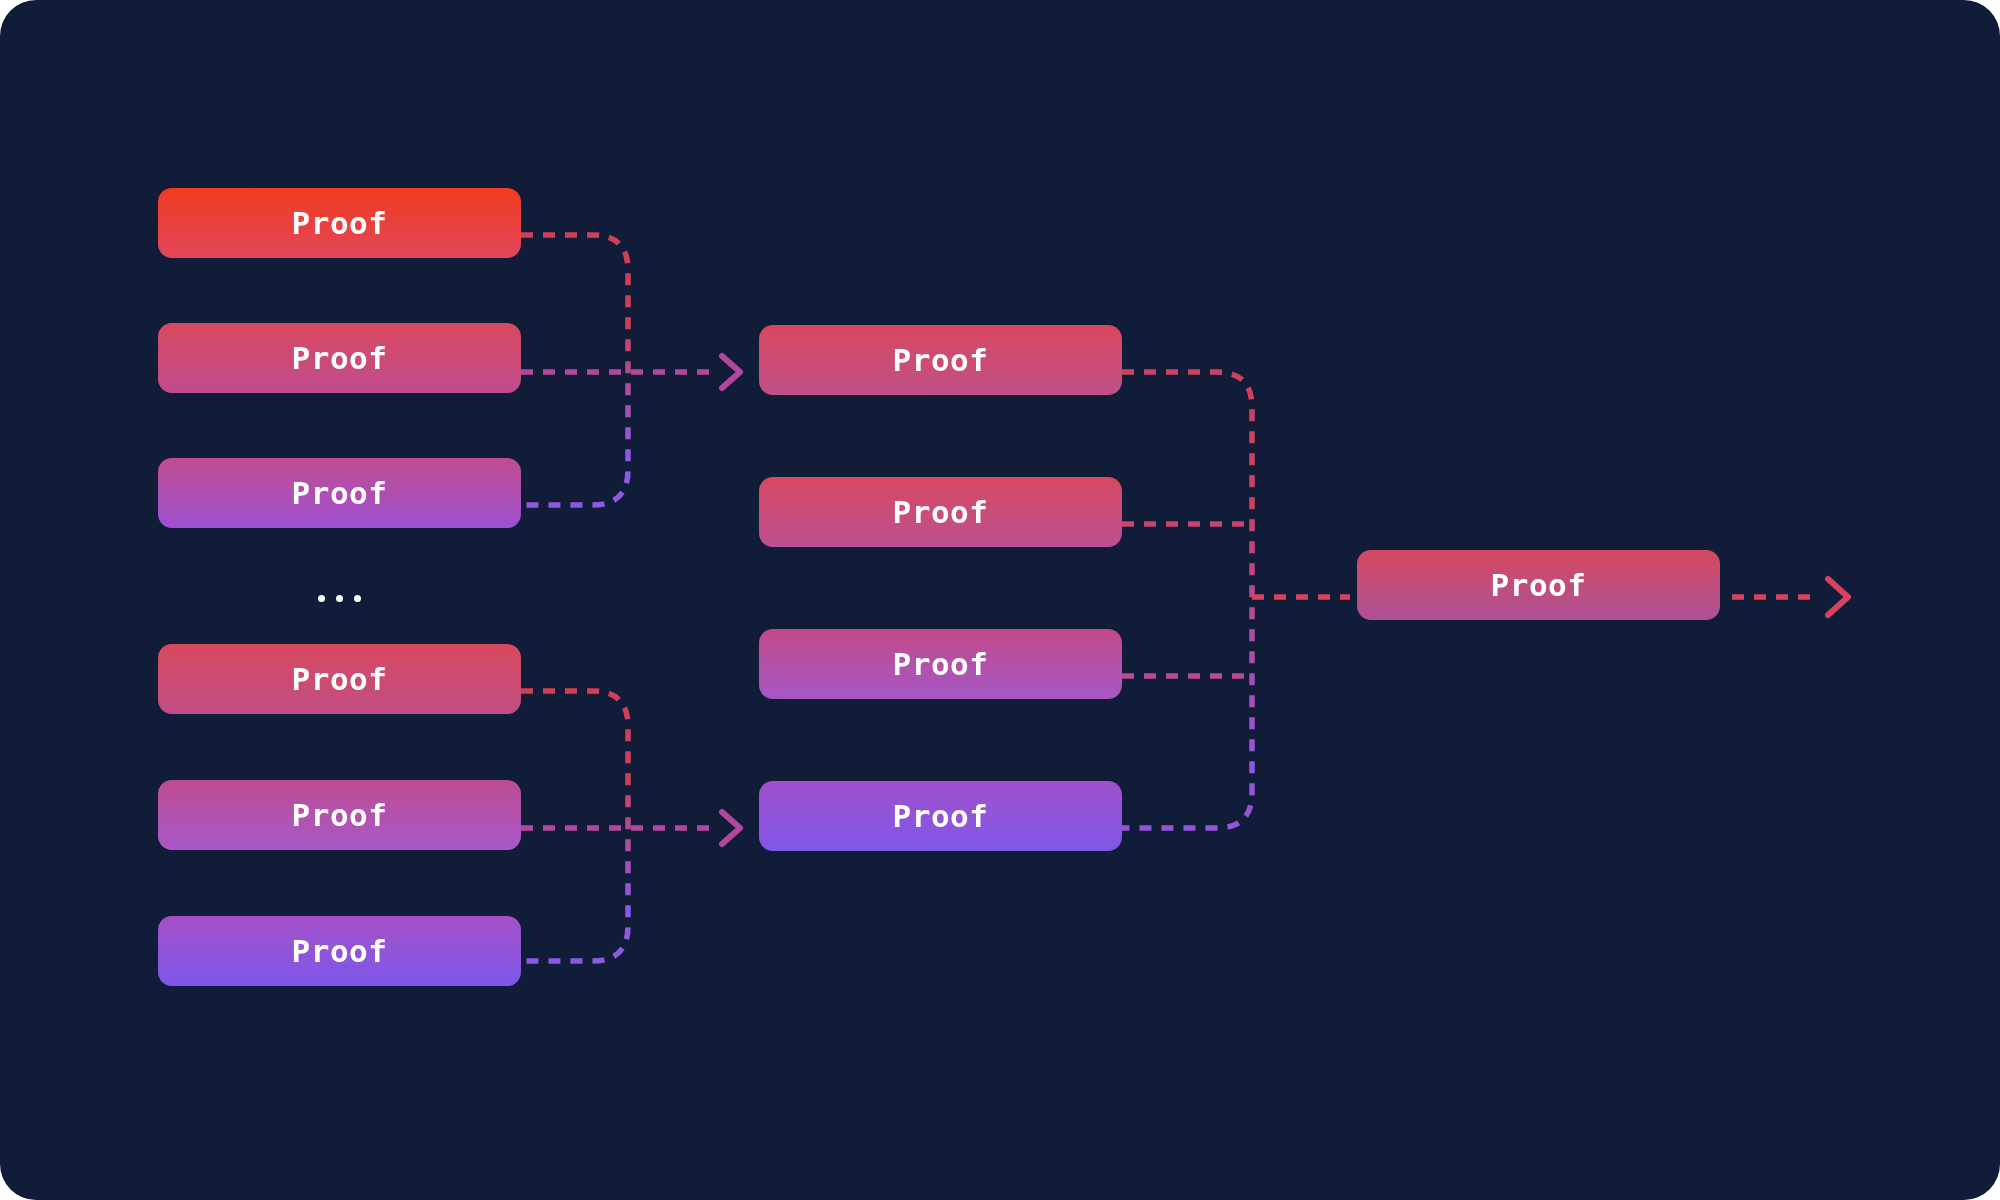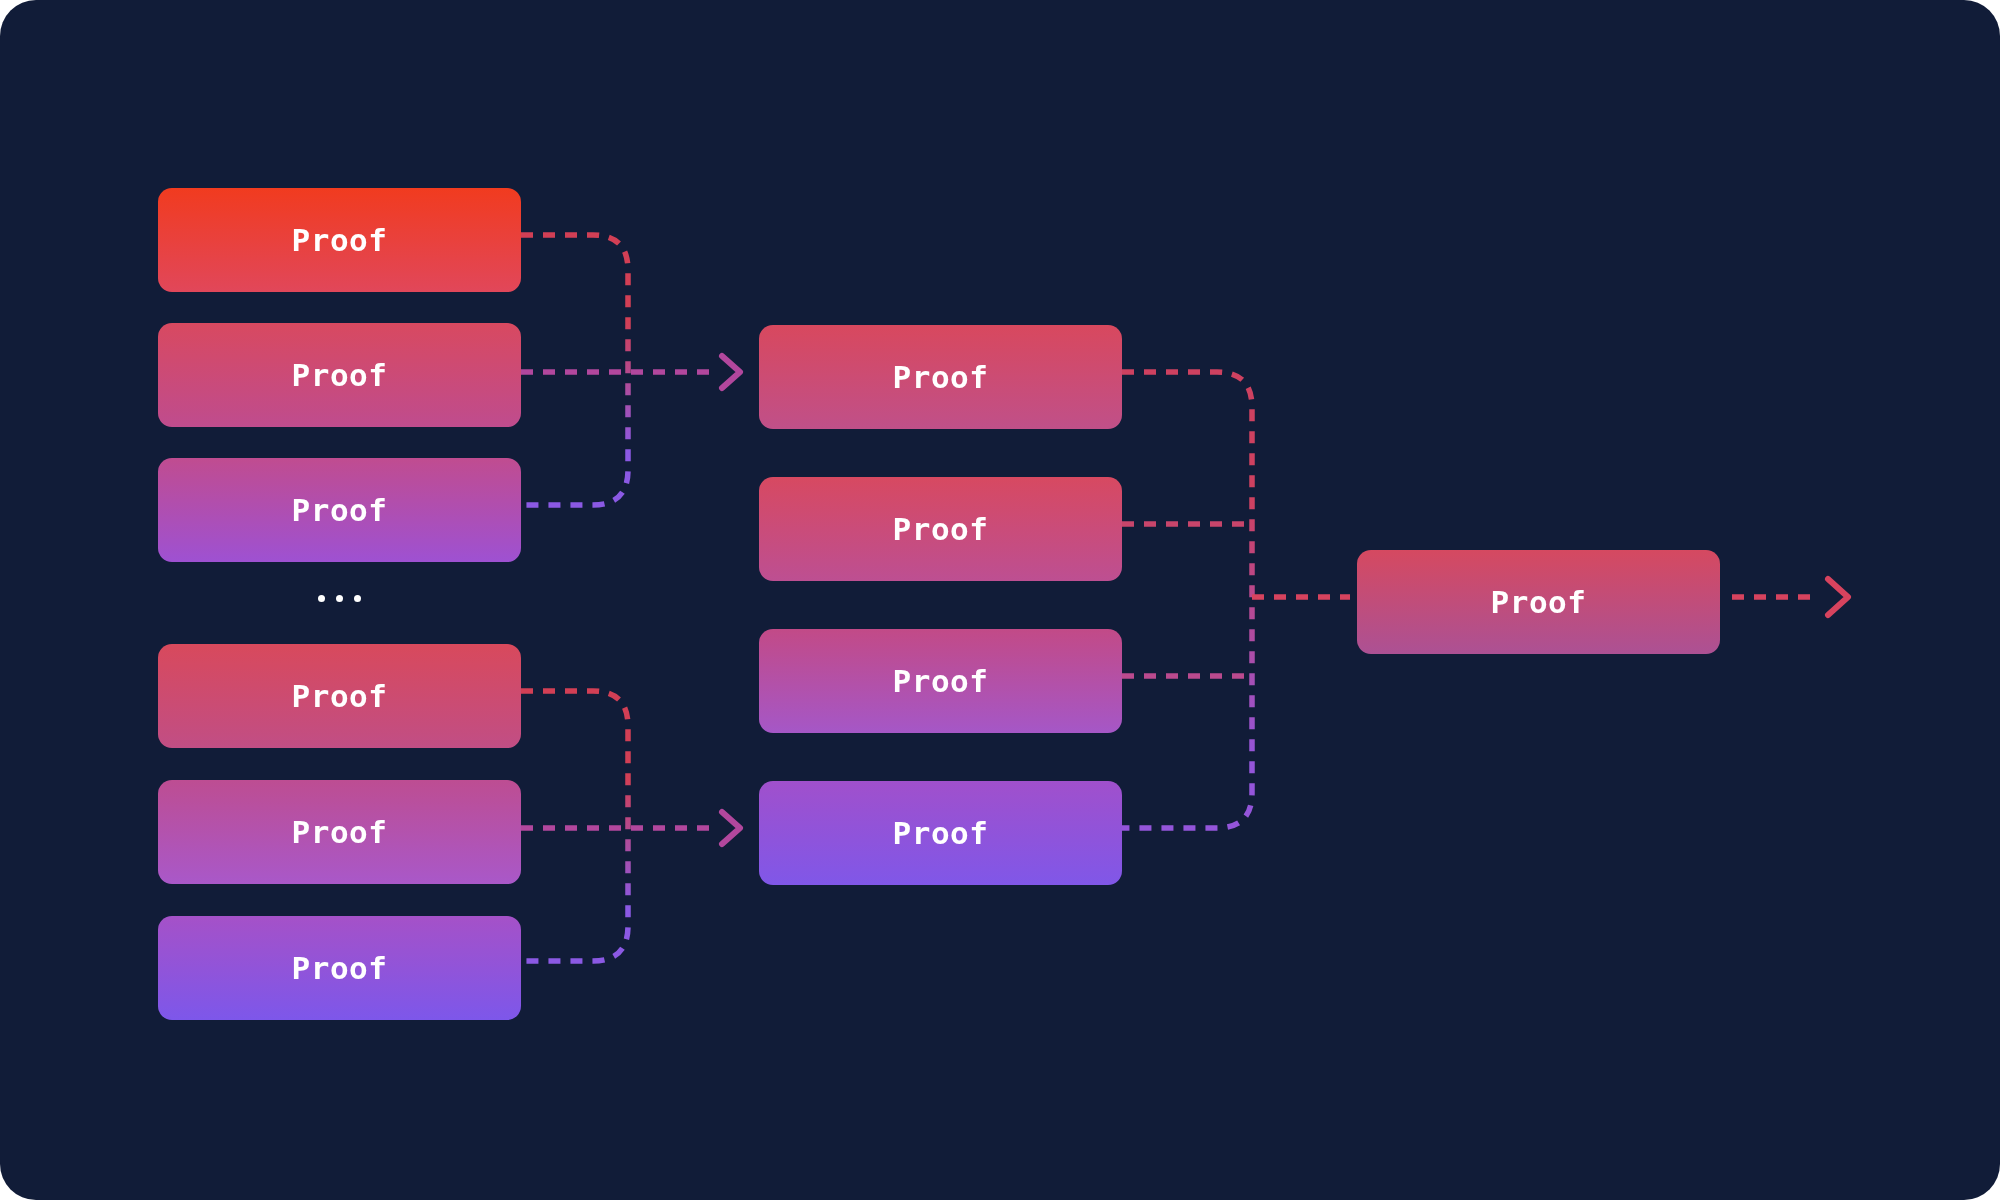--- a/index.html
+++ b/index.html
@@ -8,21 +8,21 @@
     position:absolute;inset:0;
     border-radius:36px;
     overflow:hidden;
     font-family:"DejaVu Sans Mono", monospace;
   }
   .wires{position:absolute;left:0;top:0;z-index:1;}
   .dash{fill:none;stroke-width:5.5;stroke-dasharray:12 10;}
   .chev{fill:none;stroke-width:6;stroke-linecap:round;stroke-linejoin:round;}
   .node{
     position:absolute;z-index:2;
-    width:363px;height:104px;
+    width:363px;height:70px;
     border-radius:14px;
     display:flex;align-items:center;justify-content:center;
   }
   .node-label{
     color:#ffffff;
     font-size:31px;
     font-weight:700;
     letter-spacing:0.5px;
     line-height:1;
   }

